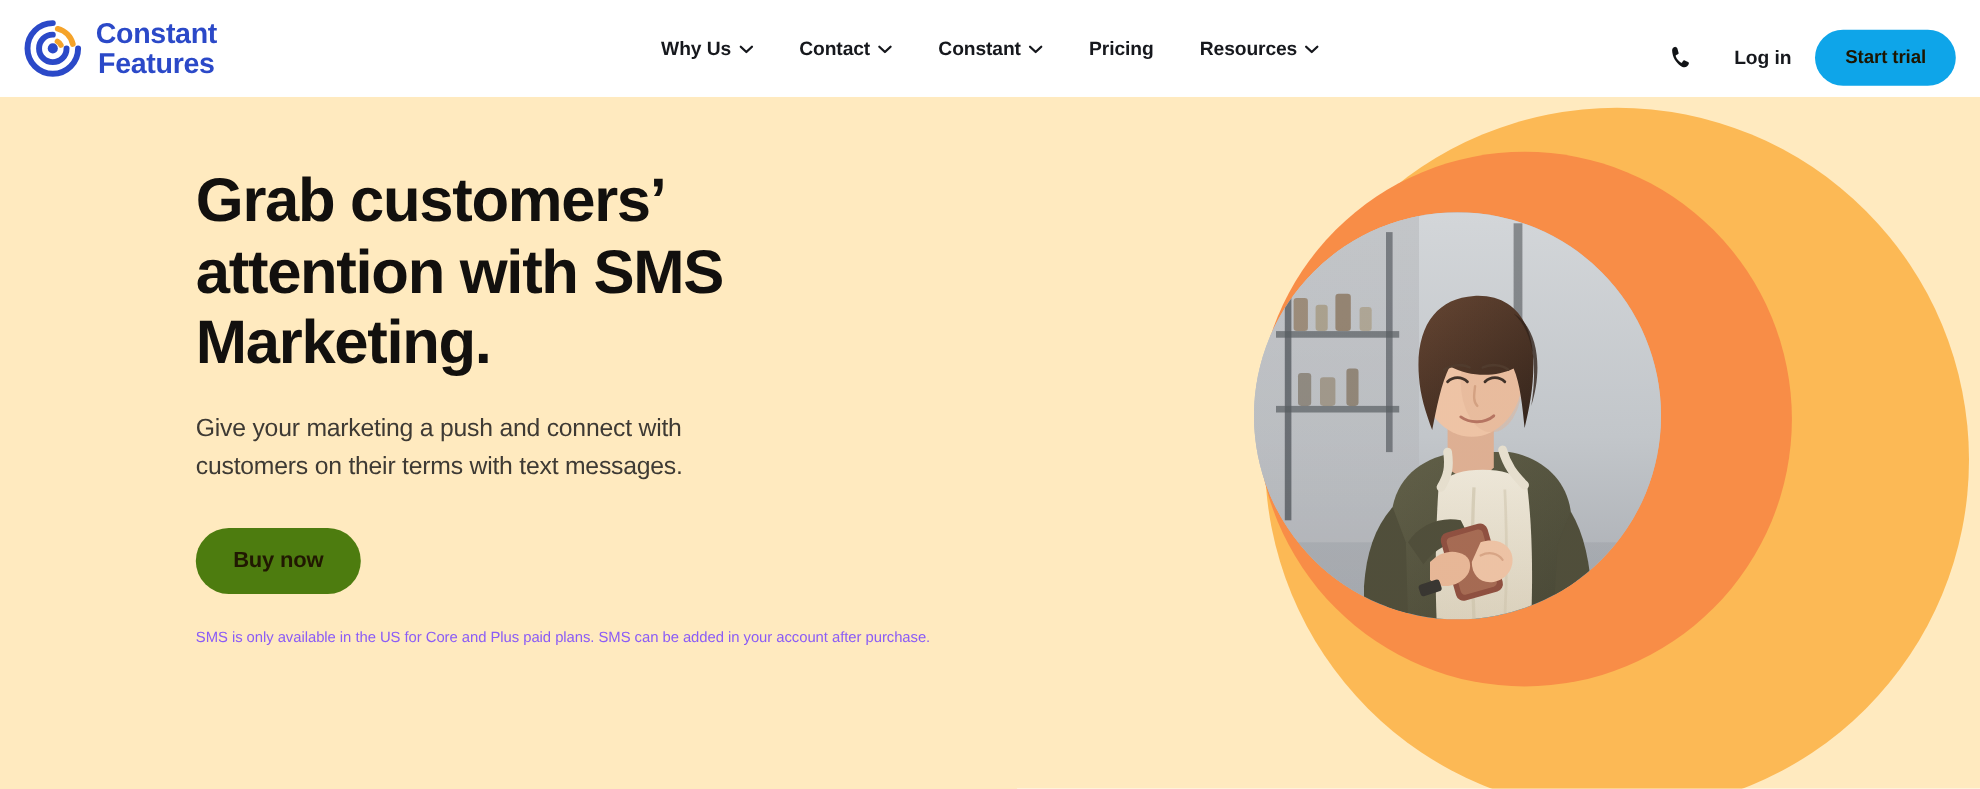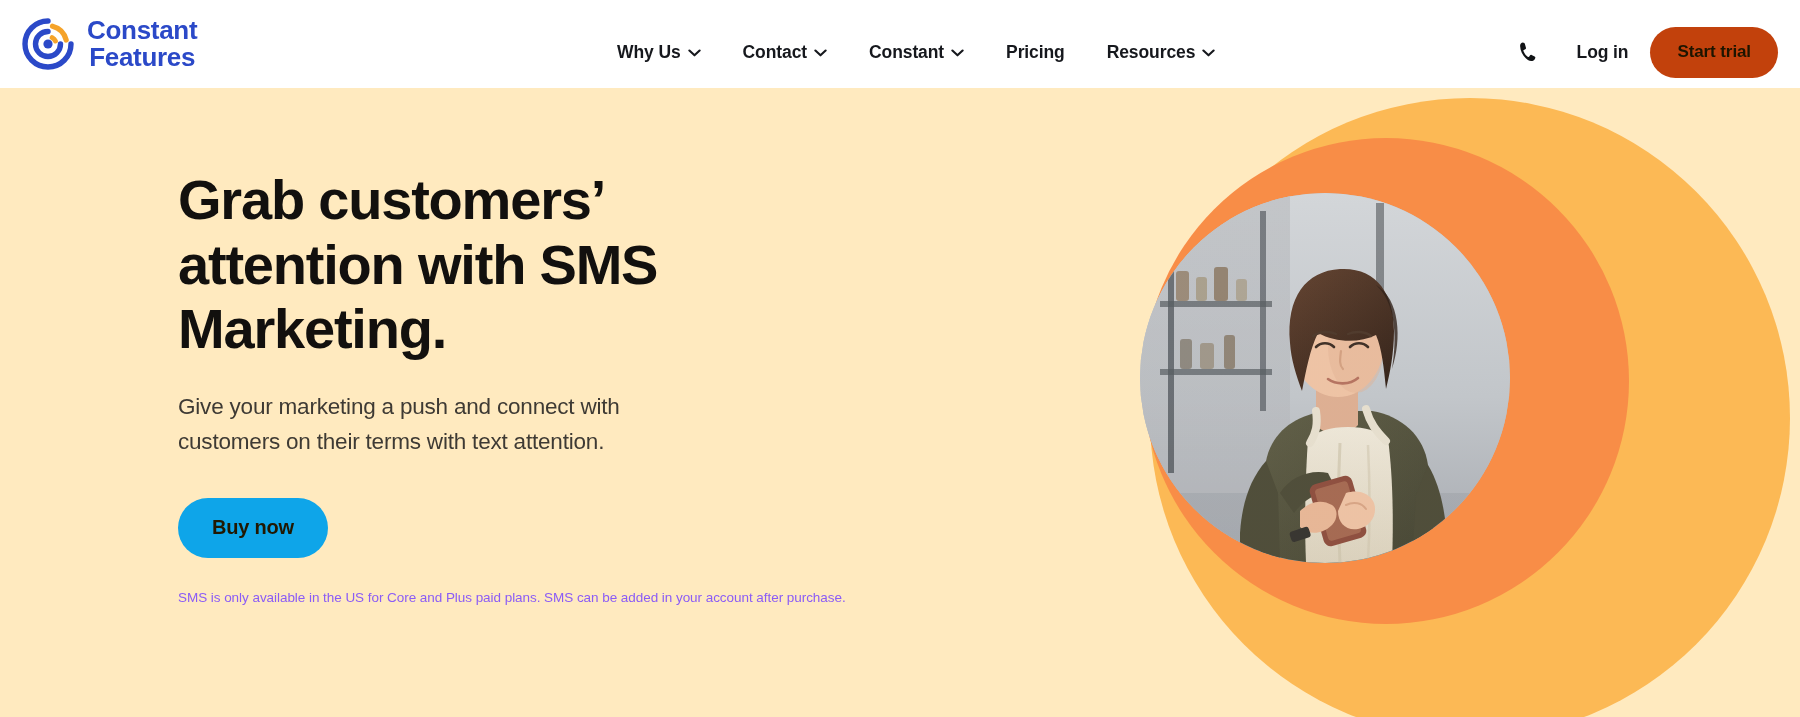--- a/index.html
+++ b/index.html
@@ -48,25 +48,24 @@
     line-height: 1.03;
     font-weight: bold;
     font-size: 26px;
     color: #2b49c8;
     letter-spacing: -0.3px;
   }
 
   
   .nav {
     position: absolute;
-    left: 596px;
+    left: 580px;
     top: 0;
     height: 104px;
     display: flex;
-    align-items: center;
     gap: 0px;
   }
   .nav-item {
     display: flex;
     align-items: center;
     gap: 7px;
     padding: 0 21px;
     height: 88px;
     font-size: 17.5px;
     font-weight: bold;
@@ -104,21 +103,21 @@
   .login-link {
     font-size: 17.5px;
     font-weight: bold;
     color: #16181d;
     cursor: pointer;
     padding: 0 22px;
     white-space: nowrap;
     letter-spacing: -0.1px;
   }
   .start-trial {
-    background: #c2410c;
+    background: #0ea5e9;
     color: #1d1500;
     font-size: 17px;
     font-weight: bold;
     border: none;
     border-radius: 999px;
     height: 51px;
     padding: 0 27px;
     cursor: pointer;
     white-space: nowrap;
     font-family: "Liberation Sans", sans-serif;
@@ -162,41 +161,40 @@
     background: #b9bcc0;
   }
   .photo-circle svg { display: block; width: 370px; height: 370px; }
 
   
   .hero-copy {
     position: absolute;
     left: 178px;
     top: 62px;
     width: 720px;
-    margin-top: 18px;
   }
   .hero-title {
     font-size: 56px;
     font-weight: bold;
     line-height: 1.155;
     color: #12100e;
     letter-spacing: -1.2px;
     max-width: 530px;
   }
   .hero-sub {
     margin-top: 28px;
     font-size: 22.5px;
     line-height: 1.55;
     color: #3e3a34;
     max-width: 530px;
     letter-spacing: -0.2px;
   }
   .buy-now {
     margin-top: 38px;
-    background: #0ea5e9;
+    background: #4d7c0f;
     color: #211802;
     font-size: 20px;
     font-weight: bold;
     border: none;
     border-radius: 999px;
     height: 60px;
     padding: 0 34px;
     cursor: pointer;
     font-family: "Liberation Sans", sans-serif;
     letter-spacing: -0.2px;
@@ -374,20 +372,20 @@
 
           <rect x="150" y="336" width="20" height="11" rx="3" transform="rotate(-18 160 341)" fill="#33302b"></rect>
         </g>
 
         <rect width="370" height="370" fill="url(#bgWall)" opacity="0.05"></rect>
       </svg>
     </div>
 
     <div class="hero-copy">
       <h1 class="hero-title">Grab customers’ attention with SMS Marketing.</h1>
-      <p class="hero-sub">Give your marketing a push and connect with customers on their terms with text attention.</p>
+      <p class="hero-sub">Give your marketing a push and connect with customers on their terms with text messages.</p>
       <button class="buy-now">Buy now</button>
       <p class="disclaimer">SMS is only available in the US for Core and Plus paid plans. SMS can be added in your account after purchase.</p>
     </div>
 
   </section>
 
 </div>
 
 </body></html>

